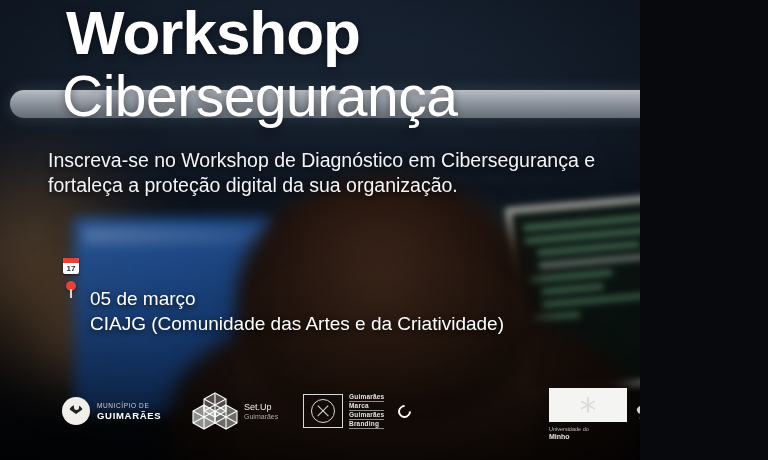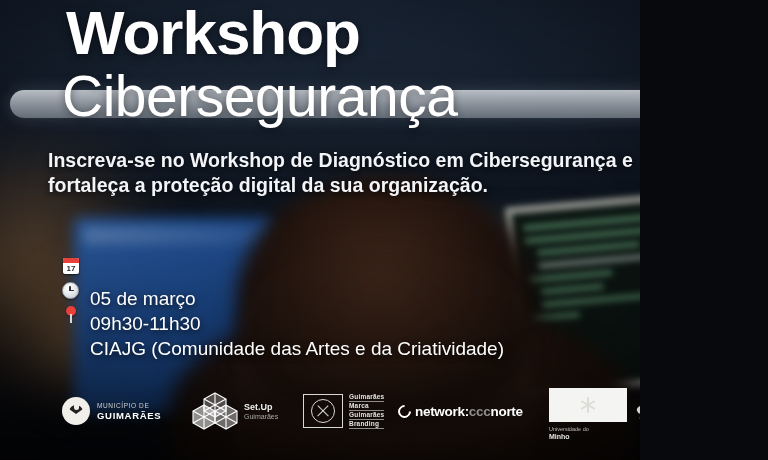--- a/index.html
+++ b/index.html
@@ -125,21 +125,21 @@
   }
   .subline{
     position:absolute; left:62px; top:62px;
     font-size:57px; line-height:68px; font-weight:400;
     color:#ffffff; letter-spacing:-.5px;
     text-shadow:0 2px 8px rgba(0,0,0,.45);
   }
 
   .lede{
     position:absolute; left:48px; top:148px; width:620px;
-    font-size:19.5px; line-height:24.5px; font-weight:700; color:#f2f4f7;
+    font-size:19.5px; line-height:24.5px; font-weight:400; color:#f2f4f7;
     text-shadow:0 2px 6px rgba(0,0,0,.75);
   }
 
   .details{ position:absolute; left:62px; top:256px; }
   .detail-row{ display:flex; align-items:flex-start; height:21px; margin-bottom:4px; }
   .detail-icon{
     width:19px; height:19px; margin-right:9px; position:relative; flex:0 0 19px;
   }
   .detail-text{
     font-size:19px; line-height:21px; color:#ffffff;
@@ -203,21 +203,21 @@
   .muni-mark::after{
     content:""; position:absolute; left:11.5px; top:7px; width:5px; height:6px;
     background:#f1efe9; border-radius:0 0 3px 3px;
   }
   .muni-l1{ font-size:6.5px; letter-spacing:.6px; color:#cfcfcf; line-height:9px; }
   .muni-l2{ font-size:9.5px; letter-spacing:.7px; font-weight:bold; color:#ffffff; line-height:11px; }
 
   
   .lg-setup{ left:192px; }
   .setup-mark{ width:46px; height:40px; margin-right:6px; }
-  .setup-l1{ font-size:9px; font-weight:bold; color:#f0f0f0; line-height:10px; }
+  .setup-l1{ font-size:9px; font-weight:normal; color:#f0f0f0; line-height:10px; }
   .setup-l2{ font-size:7px; color:#a9a9a9; line-height:9px; }
 
   
   .lg-marca{ left:303px; }
   .marca-mark{
     width:40px; height:34px; border:1.4px solid #d8d8d8; margin-right:6px;
     display:flex; align-items:center; justify-content:center;
   }
   .marca-circ{
     width:24px; height:24px; border:1.4px solid #d8d8d8; border-radius:50%;
@@ -317,26 +317,20 @@
       <div class="detail-row">
         <div class="detail-icon">
           <div class="ic-cal">
             <div class="cal-top"></div>
             <div class="cal-num">17</div>
           </div>
         </div>
         <div class="detail-text">05 de março</div>
       </div>
 
-      <div class="detail-row">
-        <div class="detail-icon">
-          <div class="ic-clock"></div>
-        </div>
-        <div class="detail-text">09h30-11h30</div>
-      </div>
 
       <div class="detail-row">
         <div class="detail-icon">
           <div class="ic-pin"></div>
         </div>
         <div class="detail-text">CIAJG (Comunidade das Artes e da Criatividade)</div>
       </div>
 
     </div>
 
@@ -376,23 +370,20 @@
         <div class="marca-lines">
           <span>Guimarães</span>
           <span>Marca</span>
           <span>Guimarães</span>
           <span>Branding</span>
         </div>
       </div>
 
       <div class="logo lg-net">
         <div class="net-c"></div>
-        <div class="net-txt">
-          <span class="w1">network:</span><span class="w2">ccc</span><span class="w3">norte</span>
-        </div>
       </div>
 
       <div class="logo lg-uminho">
         <div class="uminho-box">
           <div class="uminho-star">
             <i style="transform:rotate(0deg)"></i>
             <i style="transform:rotate(60deg)"></i>
             <i style="transform:rotate(120deg)"></i>
             <i style="transform:rotate(180deg)"></i>
             <i style="transform:rotate(240deg)"></i>

